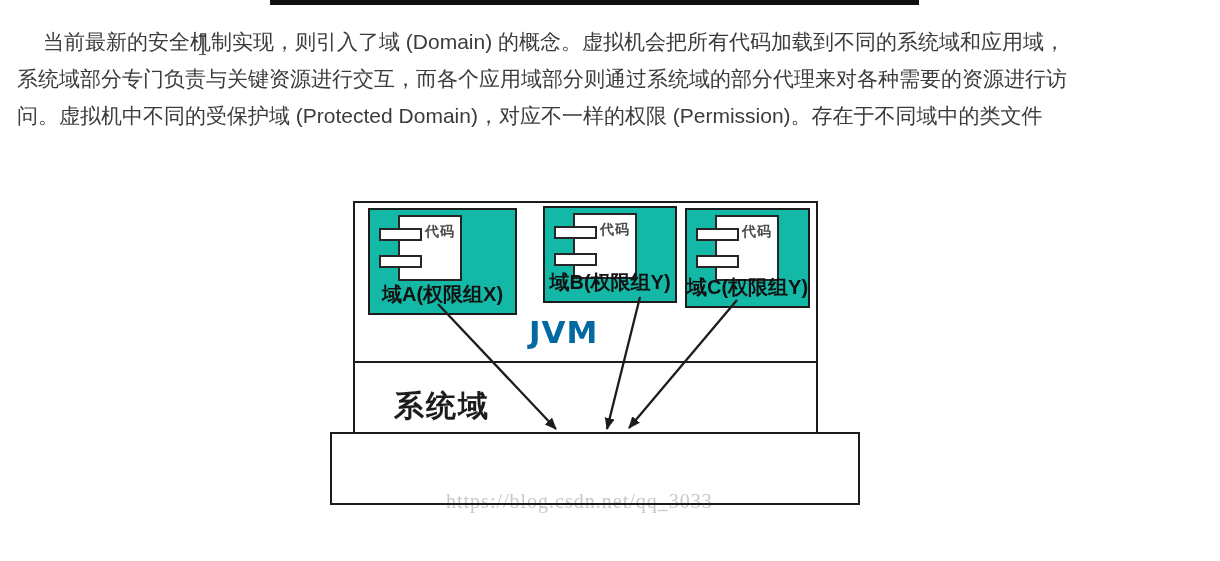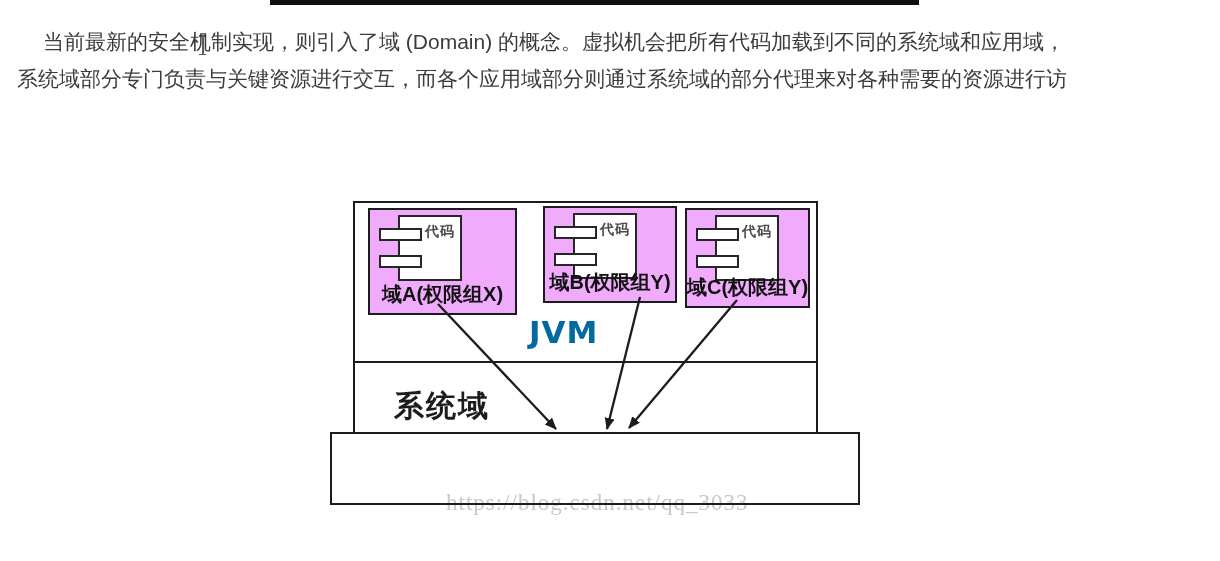--- a/index.html
+++ b/index.html
@@ -20,21 +20,21 @@
   .caret .stem { position:absolute; left:4px; top:1px; width:1.5px; height:18px; background:#2a2a2a; }
   .caret .top, .caret .bot { position:absolute; left:1px; width:7px; height:1.5px; background:#2a2a2a; }
   .caret .top { top:0; } .caret .bot { bottom:0; }
 
   
   .dbox { position:absolute; border:2px solid #1c1c1c; background:transparent; z-index:2; }
   .jvm-box    { left:353px; top:201px; width:465px; height:160px; border-bottom:none; }
   .system-box { left:353px; top:361px; width:465px; height:71px;  border-bottom:none; }
   .bottom-box { left:330px; top:432px; width:530px; height:73px; }
 
-  .domain-box { position:absolute; border:2px solid #1c1c1c; background:#f0abfc; z-index:3; }
+  .domain-box { position:absolute; border:2px solid #1c1c1c; background:#14b8a6; z-index:3; }
   .domain-a { left:368px; top:208px; width:149px; height:107px; }
   .domain-b { left:543px; top:206px; width:134px; height:97px; }
   .domain-c { left:685px; top:208px; width:125px; height:100px; }
 
   .domain-label { position:absolute; left:0; right:0; bottom:5px; text-align:center;
                   font-weight:bold; font-size:20px; color:#111; letter-spacing:0; white-space:nowrap; }
 
   
   .comp-body { position:absolute; left:28px; top:5px; width:64px; height:66px;
                border:2px solid #262626; background:#ffffff; }
@@ -44,36 +44,37 @@
   .comp-label { position:absolute; left:55px; top:13px; font-size:14px; color:#4a4a4a;
                 font-weight:bold; letter-spacing:1px; }
 
   .jvm-label { position:absolute; left:529px; top:314px; font-size:31px; font-weight:900;
                color:#0369a1; letter-spacing:1px; z-index:3; font-family:"DejaVu Sans", sans-serif; }
   .system-label { position:absolute; left:394px; top:386px; font-size:30px; font-weight:bold;
                   color:#1c1c1c; letter-spacing:2px; z-index:3; font-family:"Liberation Serif", serif; }
   .bottom-label { position:absolute; left:443px; top:459px; font-size:25px; font-weight:bold;
                   color:#1c1c1c; letter-spacing:1px; z-index:3; font-family:"Liberation Serif", serif; }
 
-  .watermark { position:absolute; left:446px; top:490px; font-size:23px; color:#cbc7c3;
+  .watermark { position:absolute; left:446px; top:490px; font-size:20px; color:#cbc7c3;
                letter-spacing:1px; z-index:1; white-space:nowrap;
                font-family:"Liberation Serif", serif; }
 
   .arrows { position:absolute; left:0; top:0; width:1220px; height:561px; z-index:4; pointer-events:none; }
 </style>
 </head>
 <body>
 
 <div class="page">
 
   <div class="top-bar"></div>
 
   <div class="paragraph">
     <div class="line indent">当前最新的安全机制实现，则引入了域 (Domain) 的概念。虚拟机会把所有代码加载到不同的系统域和应用域，</div>
     <div class="line">系统域部分专门负责与关键资源进行交互，而各个应用域部分则通过系统域的部分代理来对各种需要的资源进行访</div>
+    <div class="line">问。虚拟机中不同的受保护域 (Protected Domain)，对应不一样的权限 (Permission)。存在于不同域中的类文件</div>
   </div>
 
   <div class="caret">
     <div class="top"></div>
       <div class="stem"></div>
       <div class="bot"></div>
   </div>
 
   <div class="watermark">https://blog.csdn.net/qq_3033</div>
 

